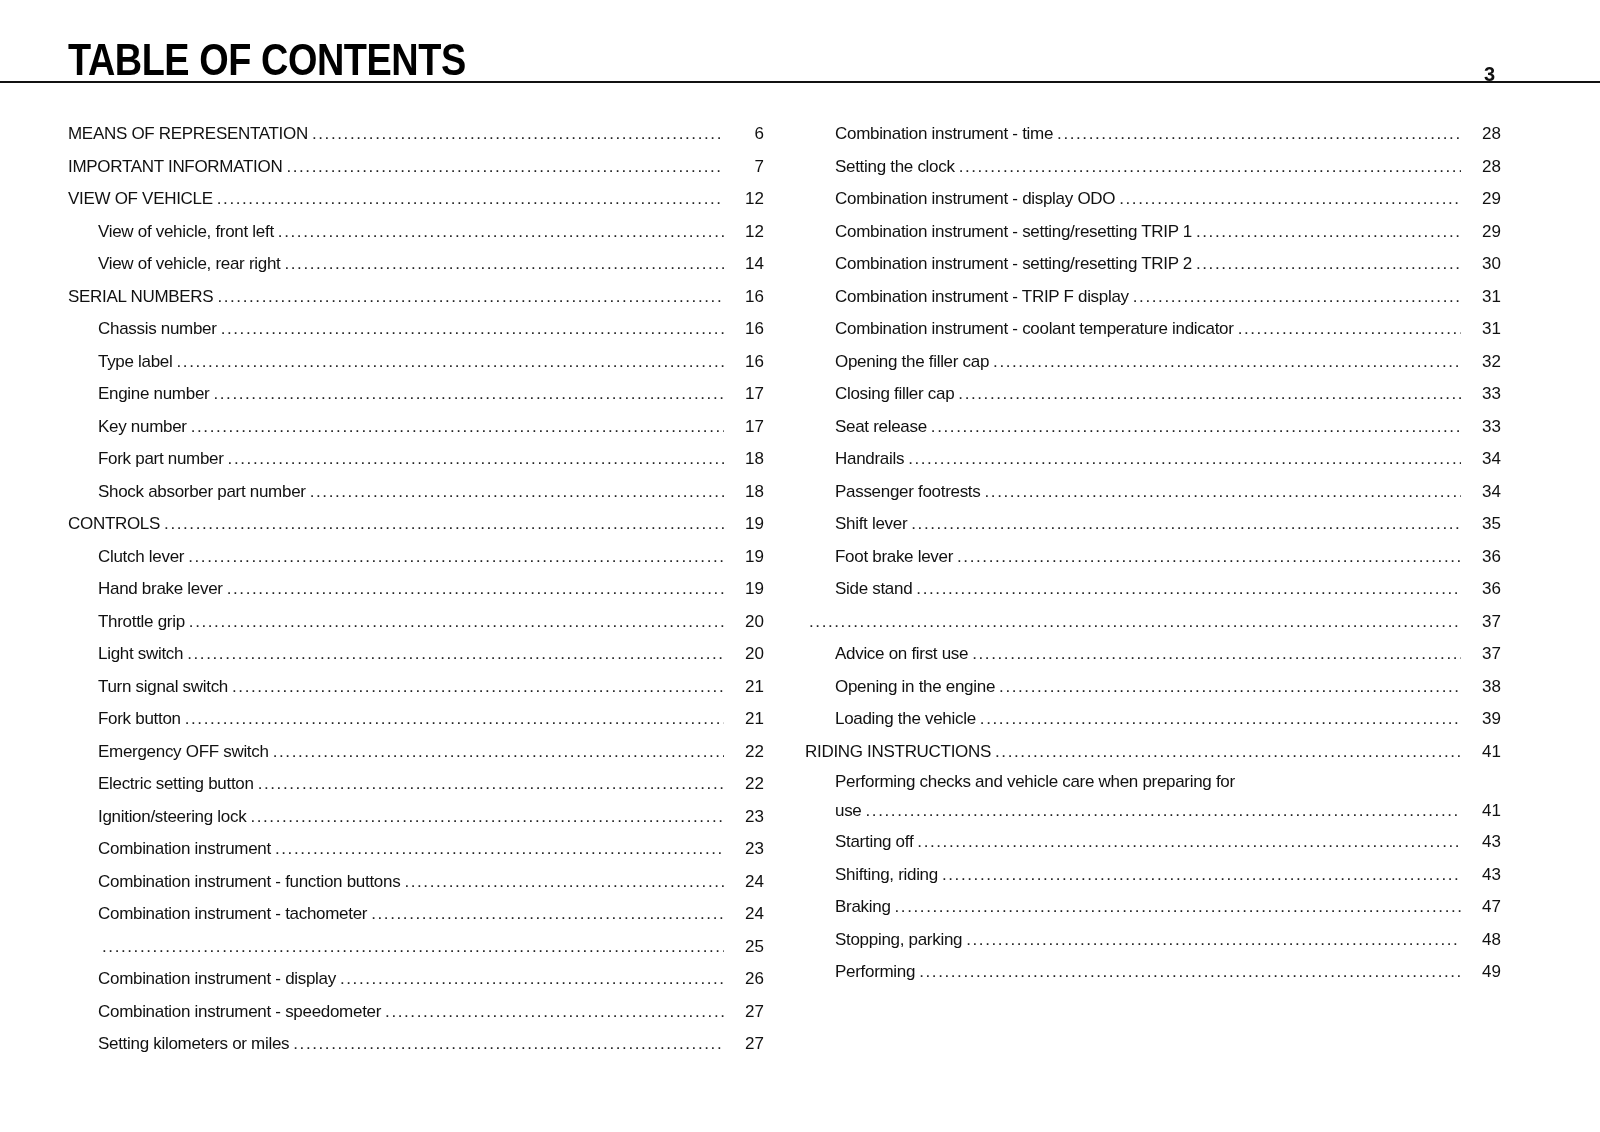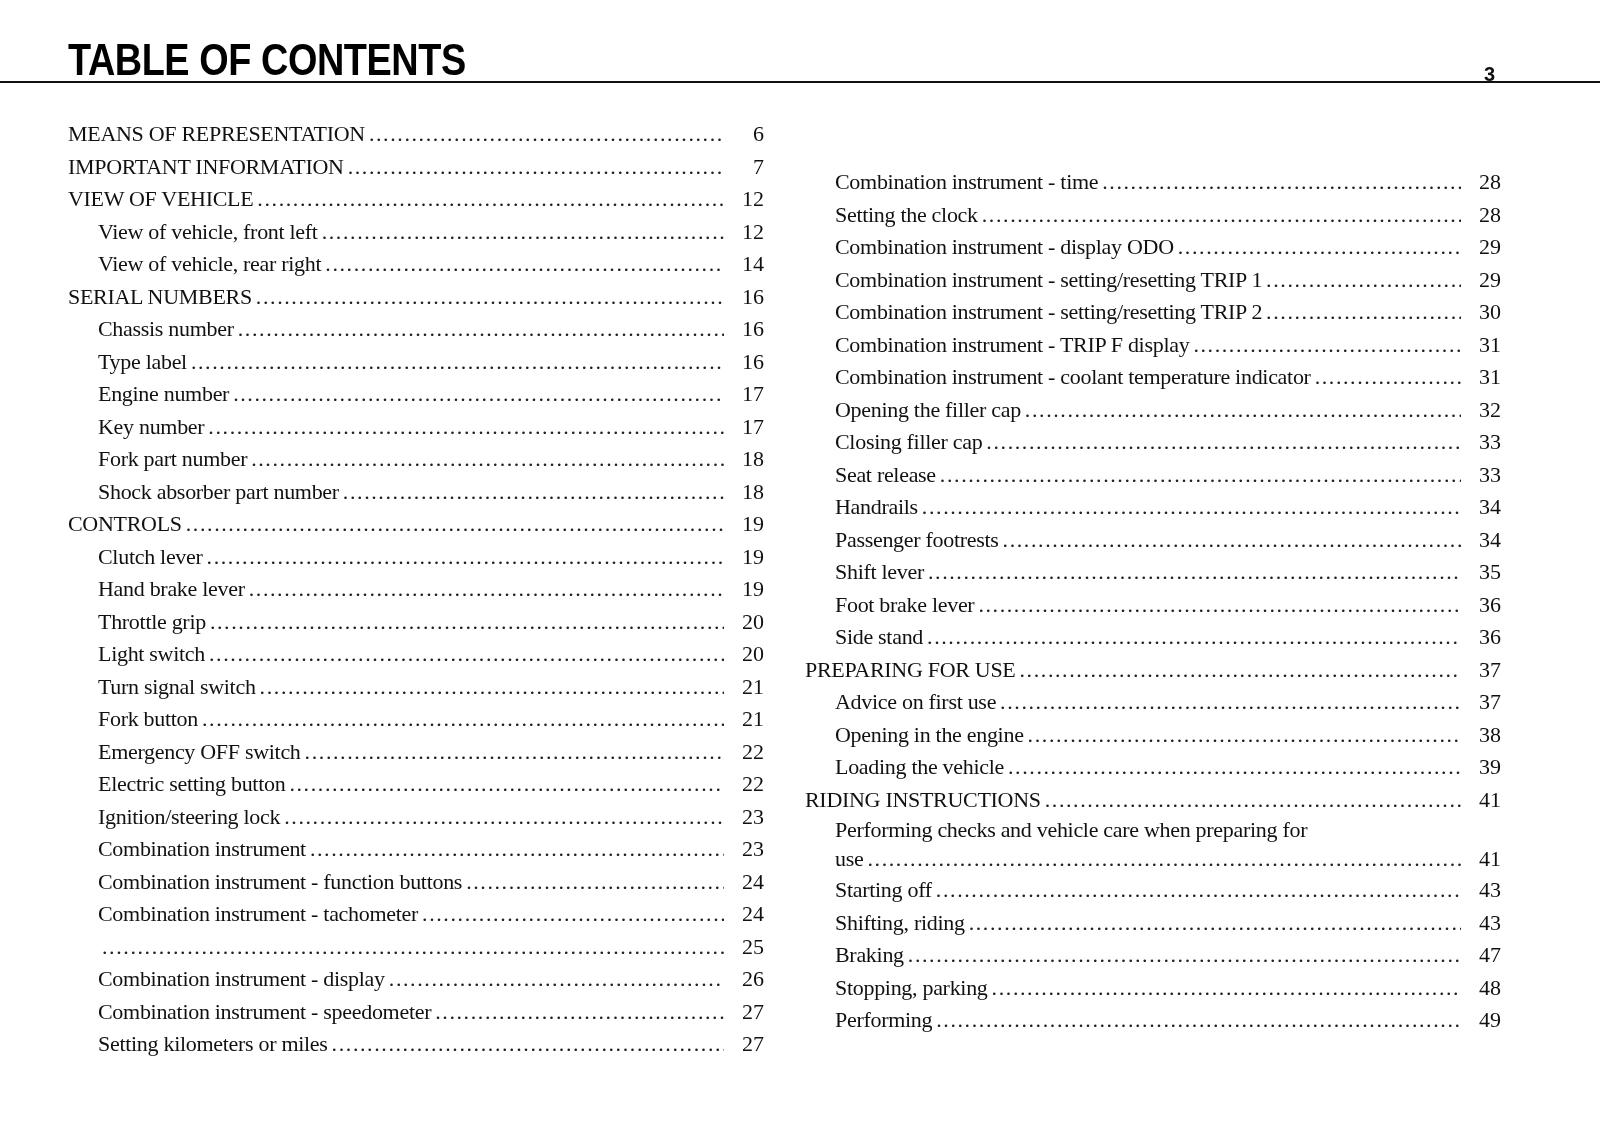--- a/index.html
+++ b/index.html
@@ -5,23 +5,23 @@
   html, body { margin: 0; padding: 0; background: #ffffff; }
   body { width: 1600px; height: 1132px; position: relative; overflow: hidden;
          font-family: "Liberation Sans", sans-serif; color: #111111; }
   .title { position: absolute; left: 68px; top: 36px; font-family: "Liberation Sans", sans-serif;
            font-weight: bold; font-size: 44px; letter-spacing: -0.5px; transform: scaleX(0.86);
            transform-origin: left top; line-height: 48px; color: #000; }
   .rule { position: absolute; left: 0; top: 81px; width: 1600px; height: 2px; background: #111; }
   .pagenum { position: absolute; left: 1484px; top: 62px; font-weight: bold; font-size: 20px; line-height: 24px; color: #111; }
   .col { position: absolute; top: 118px; }
   .col.left { left: 68px; width: 696px; }
-  .col.right { left: 805px; width: 696px; margin-top: 48px; }
-  .row { position: relative; height: 32.5px; display: flex; align-items: baseline; font-size: 22px; line-height: 32.5px;
-         transform-origin: left center; font-family: Liberation Serif, serif; }
+  .col.right { left: 805px; width: 696px; }
+  .row { position: relative; height: 32.5px; display: flex; align-items: baseline; font-size: 17px; line-height: 32.5px;
+         transform-origin: left center; }
   .row.l2 { padding-left: 30px; }
   .row .t { white-space: nowrap; font-stretch: condensed; letter-spacing: -0.3px; }
   .row .lead { flex: 1; overflow: hidden; white-space: nowrap; margin: 0 4px; letter-spacing: 1.6px; color: #222; }
   .row .lead::after { content: "........................................................................................................................................................................................................"; }
   .row .p { white-space: nowrap; min-width: 28px; text-align: right; margin-left: 8px; }
   .row.wrap { height: auto; display: block; }
   .row.wrap .first { display: block; line-height: 28px; white-space: nowrap; letter-spacing: -0.3px; }
   .row.wrap .second { display: flex; align-items: center; line-height: 30px; }
 </style>
 </head>
@@ -247,21 +247,20 @@
       <span class="t">Foot brake lever</span>
       <span class="lead"></span>
       <span class="p">36</span>
     </div>
     <div class="row l2">
       <span class="t">Side stand</span>
       <span class="lead"></span>
       <span class="p">36</span>
     </div>
     <div class="row l1">
-      <span class="t">PREPARING FOR USE</span>
       <span class="lead"></span>
       <span class="p">37</span>
     </div>
     <div class="row l2">
       <span class="t">Advice on first use</span>
       <span class="lead"></span>
       <span class="p">37</span>
     </div>
     <div class="row l2">
       <span class="t">Opening in the engine</span>

